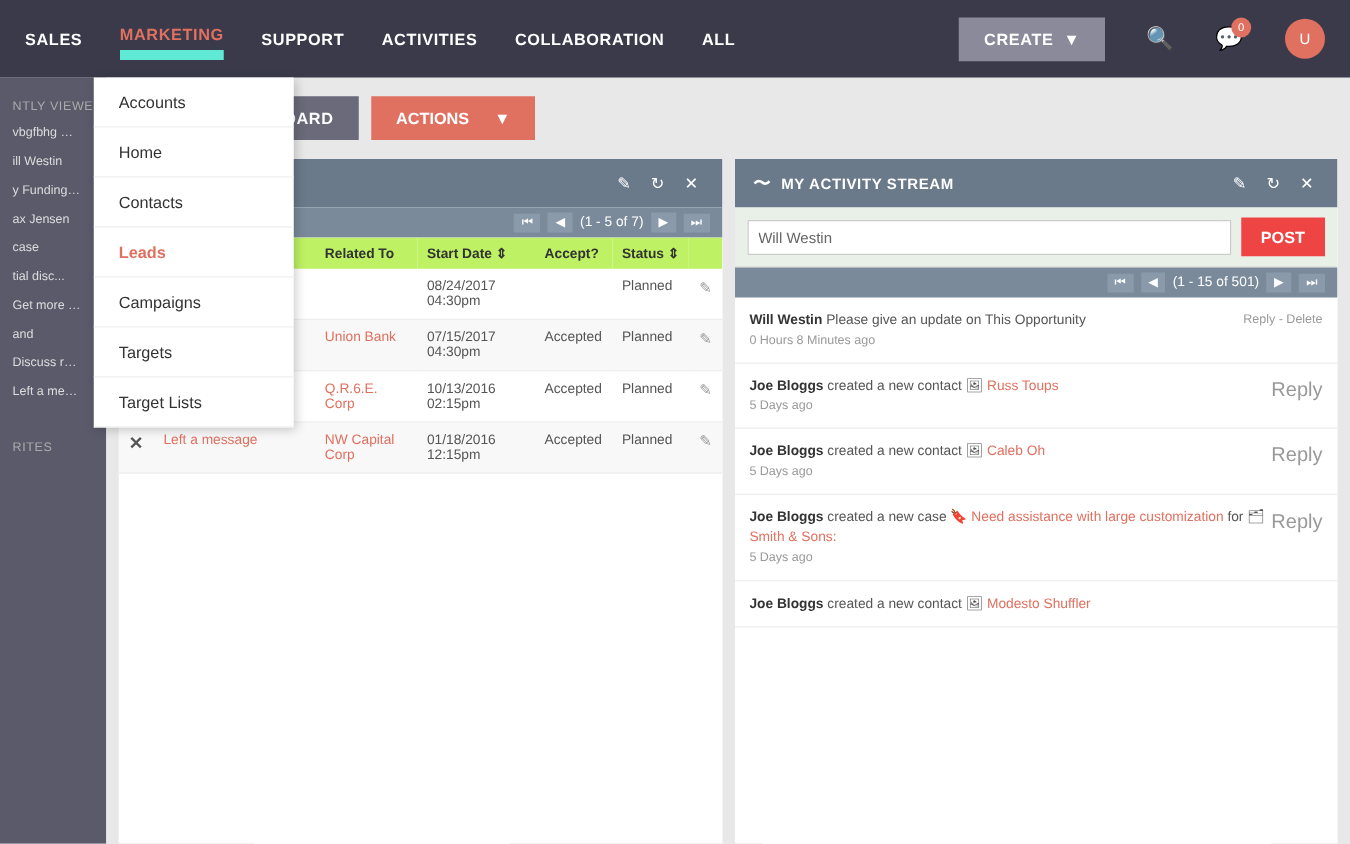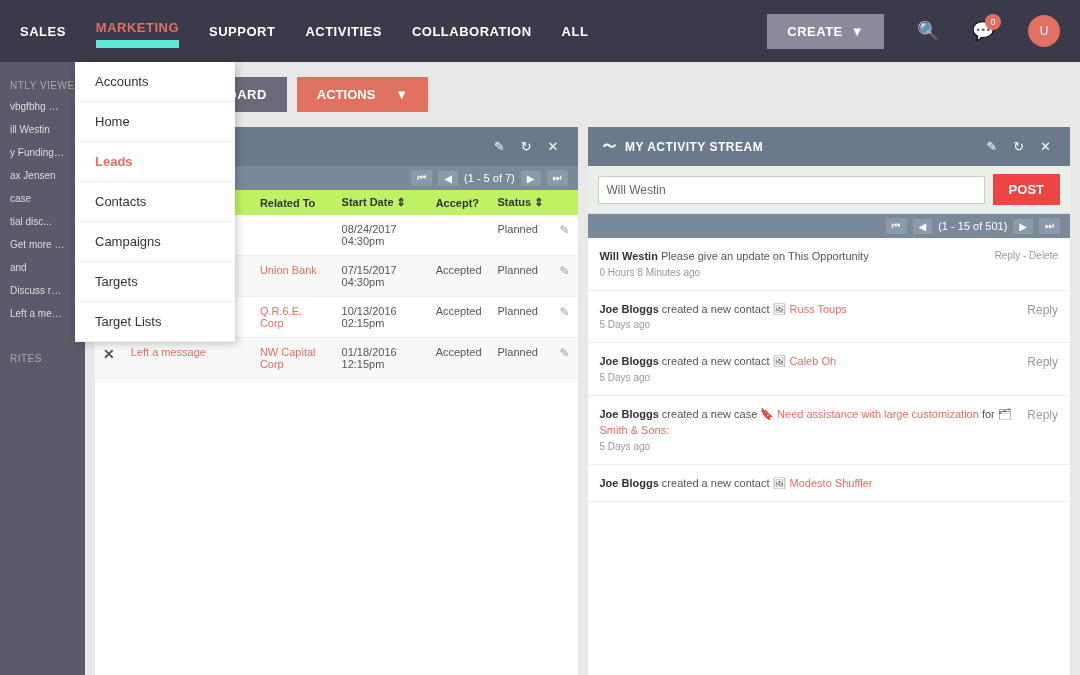--- a/index.html
+++ b/index.html
@@ -337,21 +337,21 @@
       display: block;
     }
     .activity-item .reply-delete {
       color: #999;
       font-size: 10px;
       float: right;
       cursor: pointer;
     }
     .activity-item .reply-link {
       color: #999;
-      font-size: 12px;
+      font-size: 16px;
       float: right;
       cursor: pointer;
     }
     .activity-name { color: #333; font-weight: 600; }
     .activity-link { color: #e07060; cursor: pointer; }
 
     
     .marketing-nav { position: relative; }
   </style>
 </head>
@@ -395,22 +395,22 @@
     <div class="sidebar-item">Get more inf...</div>
     <div class="sidebar-item">and</div>
     <div class="sidebar-item">Discuss revi...</div>
     <div class="sidebar-item">Left a message</div>
     <div style="margin-top:20px;" class="sidebar-section-title">rites</div>
   </div>
 
   <div class="dropdown-menu">
     <div class="dropdown-item">Accounts</div>
     <div class="dropdown-item">Home</div>
+    <div class="dropdown-item">Contacts</div>
     <div class="dropdown-item highlight">Leads</div>
-    <div class="dropdown-item">Contacts</div>
     <div class="dropdown-item">Campaigns</div>
     <div class="dropdown-item">Targets</div>
     <div class="dropdown-item">Target Lists</div>
   </div>
 
   <div class="main-content">
 
     <div class="subheader">
       <div class="dashboard-tab">TECRM DASHBOARD</div>
       <button class="actions-btn">

